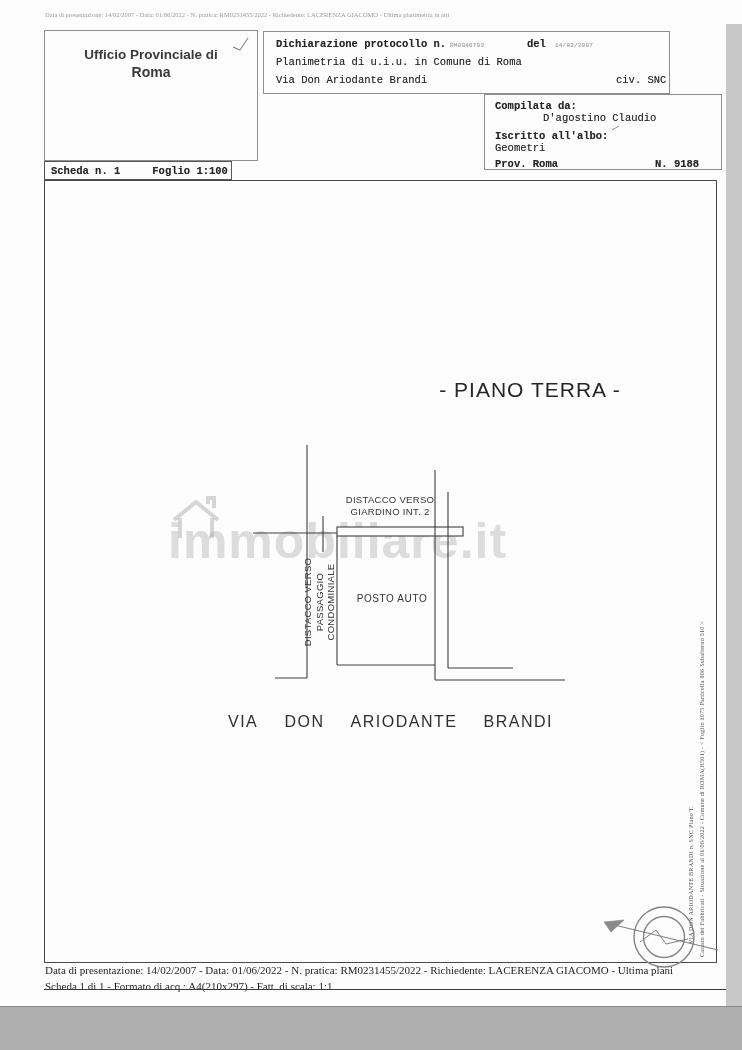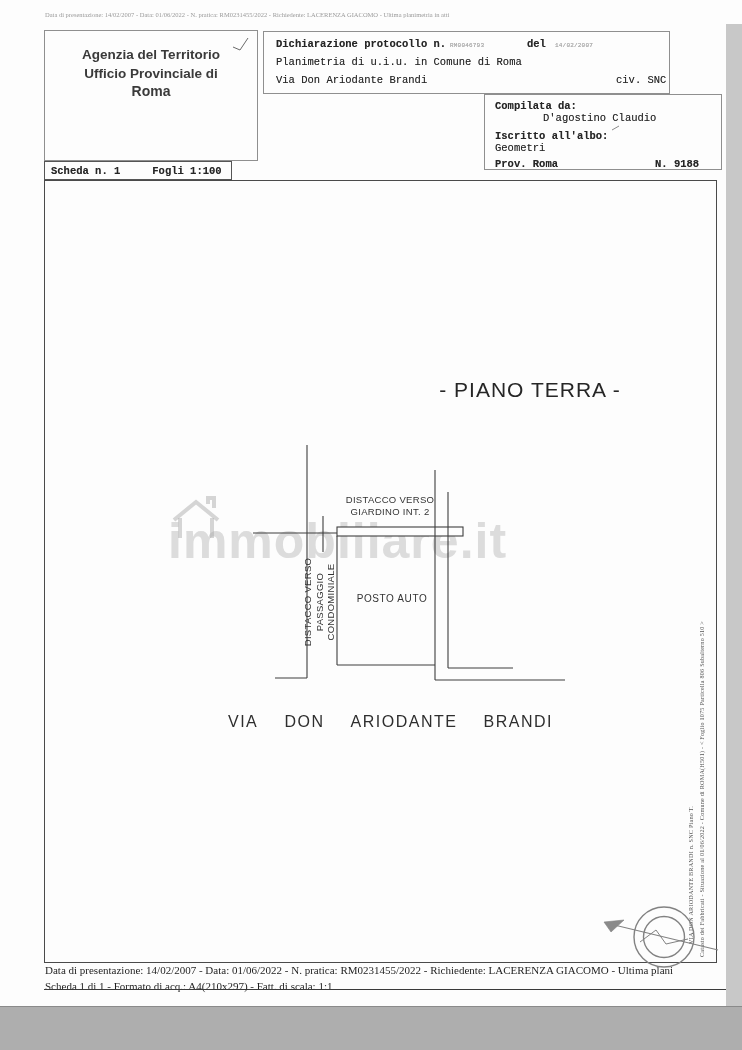--- a/index.html
+++ b/index.html
@@ -79,28 +79,27 @@
 <body>
 
 <div id="root">
 
   <div class="abs gray-right"></div>
   <div class="abs gray-bottom"></div>
 
   <div class="abs top-strip serif">Data di presentazione: 14/02/2007 - Data: 01/06/2022 - N. pratica: RM0231455/2022 - Richiedente: LACERENZA GIACOMO - Ultima planimetria in atti</div>
 
   <div class="abs agency">
-    <div class="l1">Agenzia del Territorio</div>
     <div class="l3">Ufficio Provinciale di</div>
     <div class="l4">Roma</div>
   </div>
 
   <div class="abs scheda mono">
     <span class="s1">Scheda n. 1</span>
-    <span class="s2">Fogli 1:100</span>
+    <span class="s2">Foglio 1:100</span>
   </div>
 
   <div class="abs decl boxed">
     <span class="row mono mono-b" style="top:6px;">Dichiarazione protocollo n.</span>
     <span class="abs mono faint-sm" style="left:186px; top:10px;">RM0046793</span>
     <span class="abs mono mono-b" style="left:263px; top:6px;">del</span>
     <span class="abs mono faint-sm" style="left:291px; top:10px;">14/02/2007</span>
     <span class="row mono" style="top:24px;">Planimetria di u.i.u. in Comune di Roma</span>
     <span class="row mono" style="top:42px;">Via Don Ariodante Brandi</span>
     <span class="abs mono" style="left:352px; top:42px;">civ. SNC</span>

